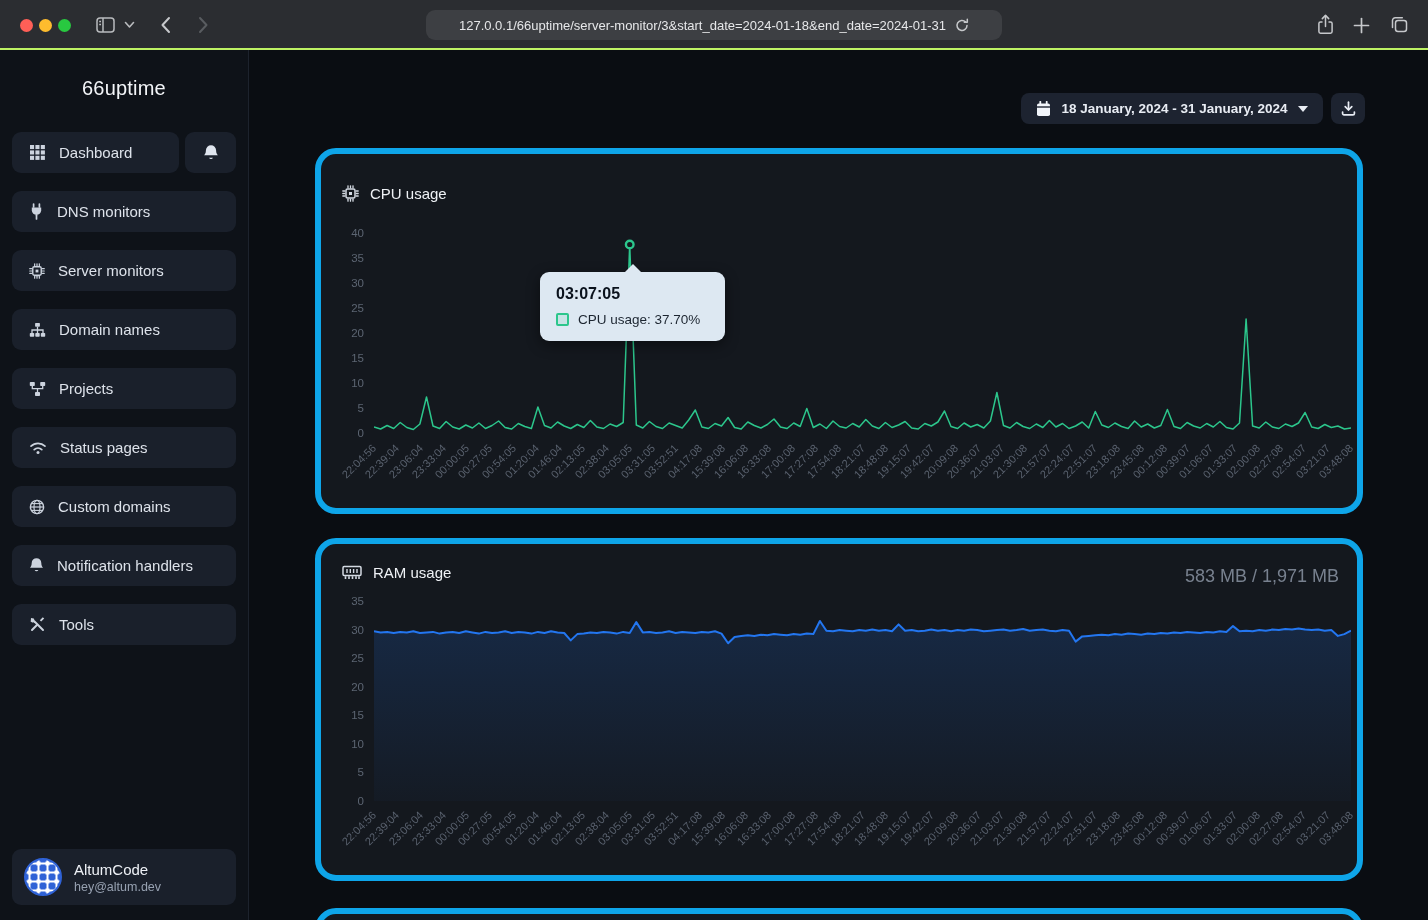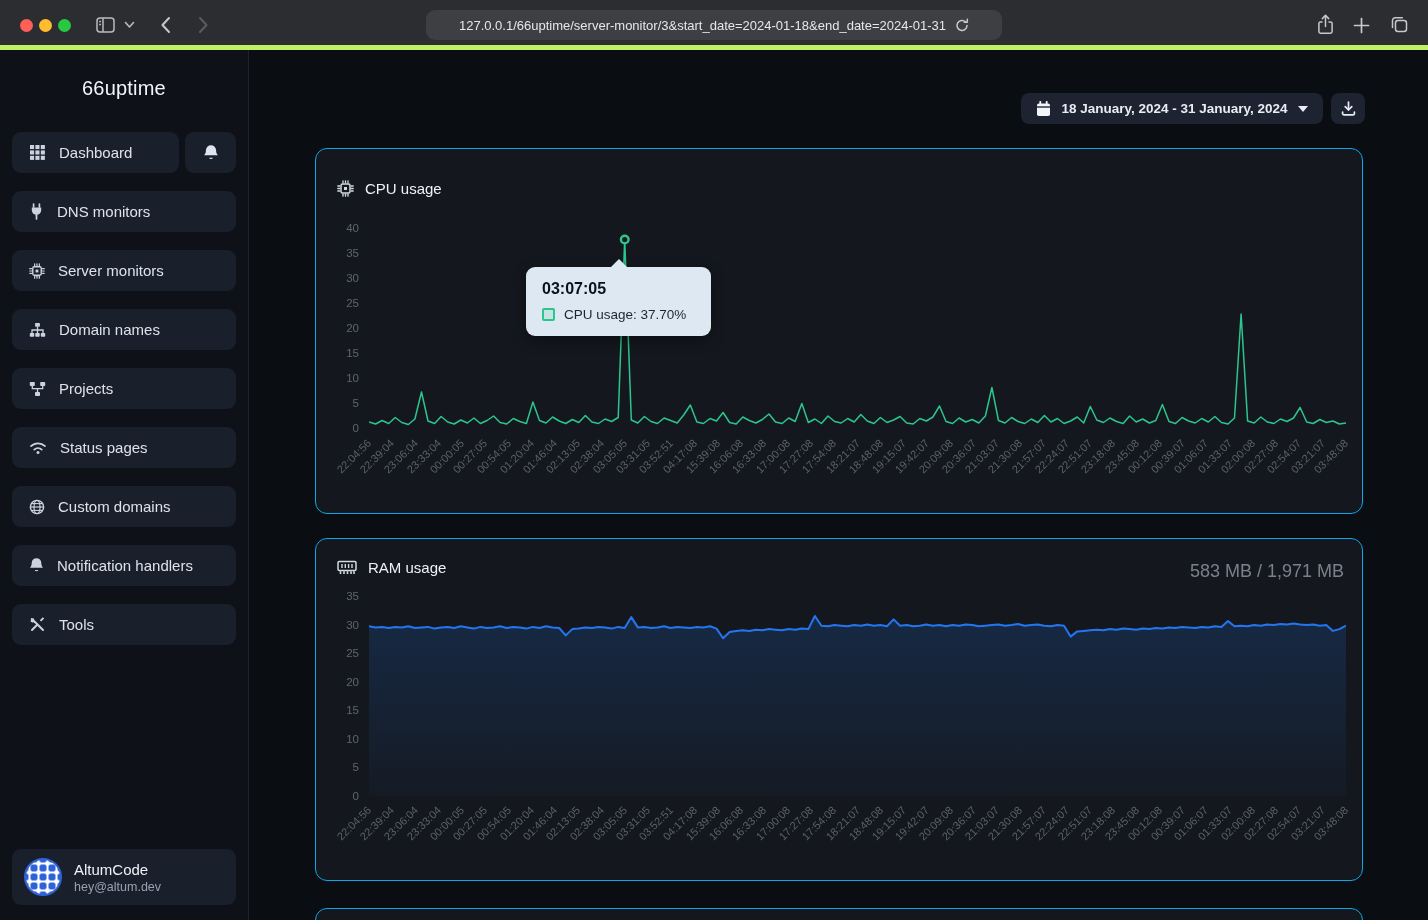--- a/index.html
+++ b/index.html
@@ -1,21 +1,21 @@
 <!DOCTYPE html>
 <html><head>
 <meta charset="utf-8">
 <style>
   * { margin:0; padding:0; box-sizing:border-box; }
   html,body { background:#000; }
   body { font-family:"Liberation Sans","DejaVu Sans",sans-serif; }
   .window { position:relative; width:1428px; height:920px; background:#0a0d12; overflow:hidden; }
 
   
-  .chrome { position:absolute; top:0; left:0; width:1428px; height:50px; background:#2b2d31; border-bottom:5px solid #bef264; }
+  .chrome { position:absolute; top:0; left:0; width:1428px; height:50px; background:#2b2d31; border-bottom:2px solid #bef264; }
   .dot { position:absolute; top:19px; width:13px; height:13px; border-radius:50%; }
   .chrome svg { position:absolute; }
   .urlbar { position:absolute; left:426px; top:10px; width:576px; height:30px; background:#3d3f43; border-radius:9px; color:#e6e7e9; font-size:13px; display:flex; align-items:center; justify-content:center; gap:9px; }
   .urlbar svg { position:static; }
 
   
   .app { position:absolute; top:50px; left:0; width:1428px; height:870px; display:flex; }
   .sidebar { position:relative; width:249px; height:870px; background:#0e1218; border-right:1px solid #1d232d; padding:0 12px; flex:none; }
   .brand { margin-top:27px; height:28px; text-align:center; color:#f3f5f8; font-size:20px; font-weight:500; letter-spacing:.2px; }
   .nav { margin-top:27px; }
@@ -28,21 +28,21 @@
   .user-name { color:#eef1f6; font-size:15px; line-height:19px; }
   .user-email { color:#97a1b1; font-size:12.5px; line-height:16px; }
 
   .main { position:relative; flex:1; height:870px; background:#0a0d12; overflow:hidden; }
 
   
   .date-btn { position:absolute; left:772px; top:43px; width:302px; height:31px; background:#1d2330; border:none; border-radius:8px; color:#e8ecf3; font-size:13.5px; font-weight:600; font-family:inherit; display:flex; align-items:center; justify-content:center; gap:10px; }
   .dl-btn { position:absolute; left:1082px; top:43px; width:34px; height:31px; background:#1d2330; border:none; border-radius:8px; display:flex; align-items:center; justify-content:center; }
 
   
-  .card { position:absolute; left:66px; width:1048px; background:#14181e; border:1px solid #0ea5e9; border-radius:12px; overflow:hidden; }
+  .card { position:absolute; left:66px; width:1048px; background:#14181e; border:6px solid #0ea5e9; border-radius:21px; overflow:hidden; }
   .card.cpu { top:98px; height:366px; }
   .card.ram { top:488px; height:343px; }
   .card.stub { top:858px; height:60px; }
   .card-head { position:absolute; left:21px; display:flex; align-items:center; gap:11px; }
   .card.cpu .card-head { top:31px; } .card.ram .card-head { top:20px; }
   .card-title { color:#eef1f5; font-size:15px; font-weight:500; }
   .card-meta { position:absolute; right:18px; text-align:right; color:#78818f; }
   .card.cpu .card-meta { top:25px; font-size:13px; line-height:24px; }
   .card.ram .card-meta { top:22px; font-size:18px; }
   .ytick { position:absolute; left:0; width:43px; text-align:right; color:#5c6572; font-size:11.5px; height:14px; line-height:14px; }
@@ -311,21 +311,21 @@
                 <line x1="0.8" y1="6" x2="2.8" y2="6"></line>
                 <line x1="0.8" y1="8.5" x2="2.8" y2="8.5"></line>
                 <line x1="0.8" y1="11" x2="2.8" y2="11"></line>
                 <line x1="14.2" y1="6" x2="16.2" y2="6"></line>
                 <line x1="14.2" y1="8.5" x2="16.2" y2="8.5"></line>
                 <line x1="14.2" y1="11" x2="16.2" y2="11"></line>
               </g>
             </svg>
           <span class="card-title">CPU usage</span>
         </div>
-        <div class="tooltip" style="left: 210px; top: 117.5px;">
+        <div class="tooltip" style="left: 219px; top: 117.5px;">
           <div class="tt-time">03:07:05</div>
           <div class="tt-row">
               <span class="swatch"></span>
               <span>CPU usage: 37.70%</span>
             </div>
         </div>
       <div class="ytick" style="top: 72px;">40</div>
           <div class="ytick" style="top: 97px;">35</div>
           <div class="ytick" style="top: 122px;">30</div>
           <div class="ytick" style="top: 147px;">25</div>

